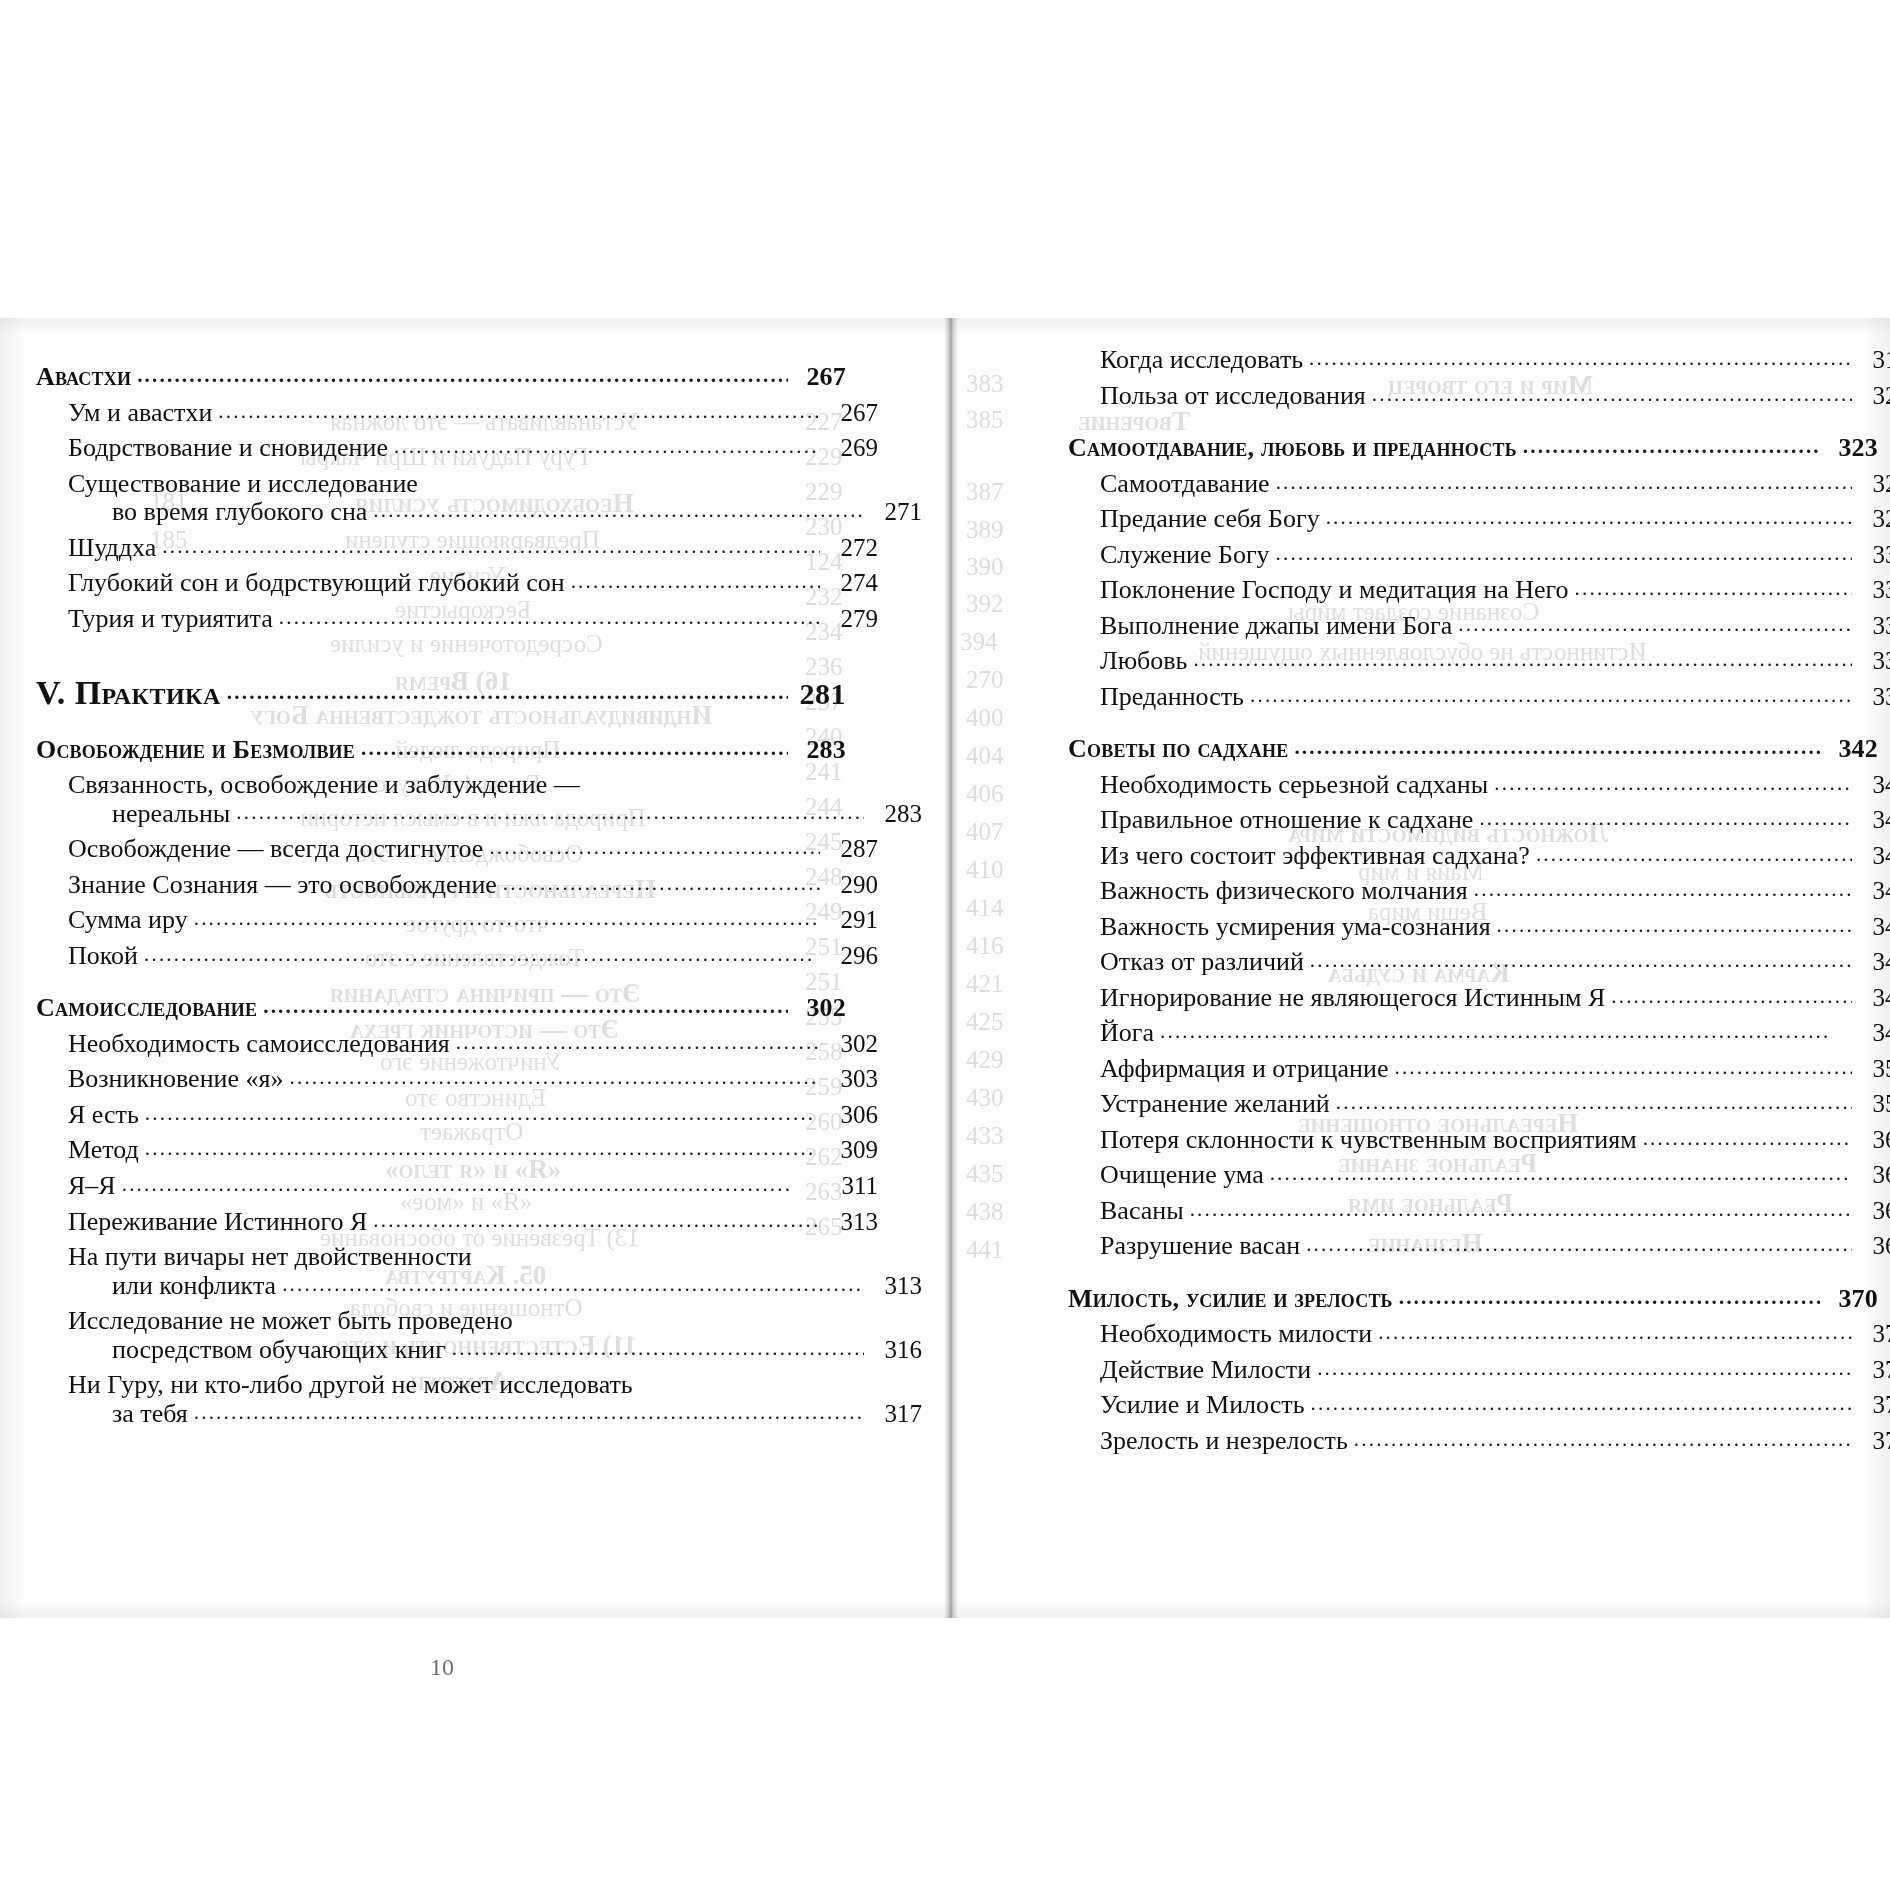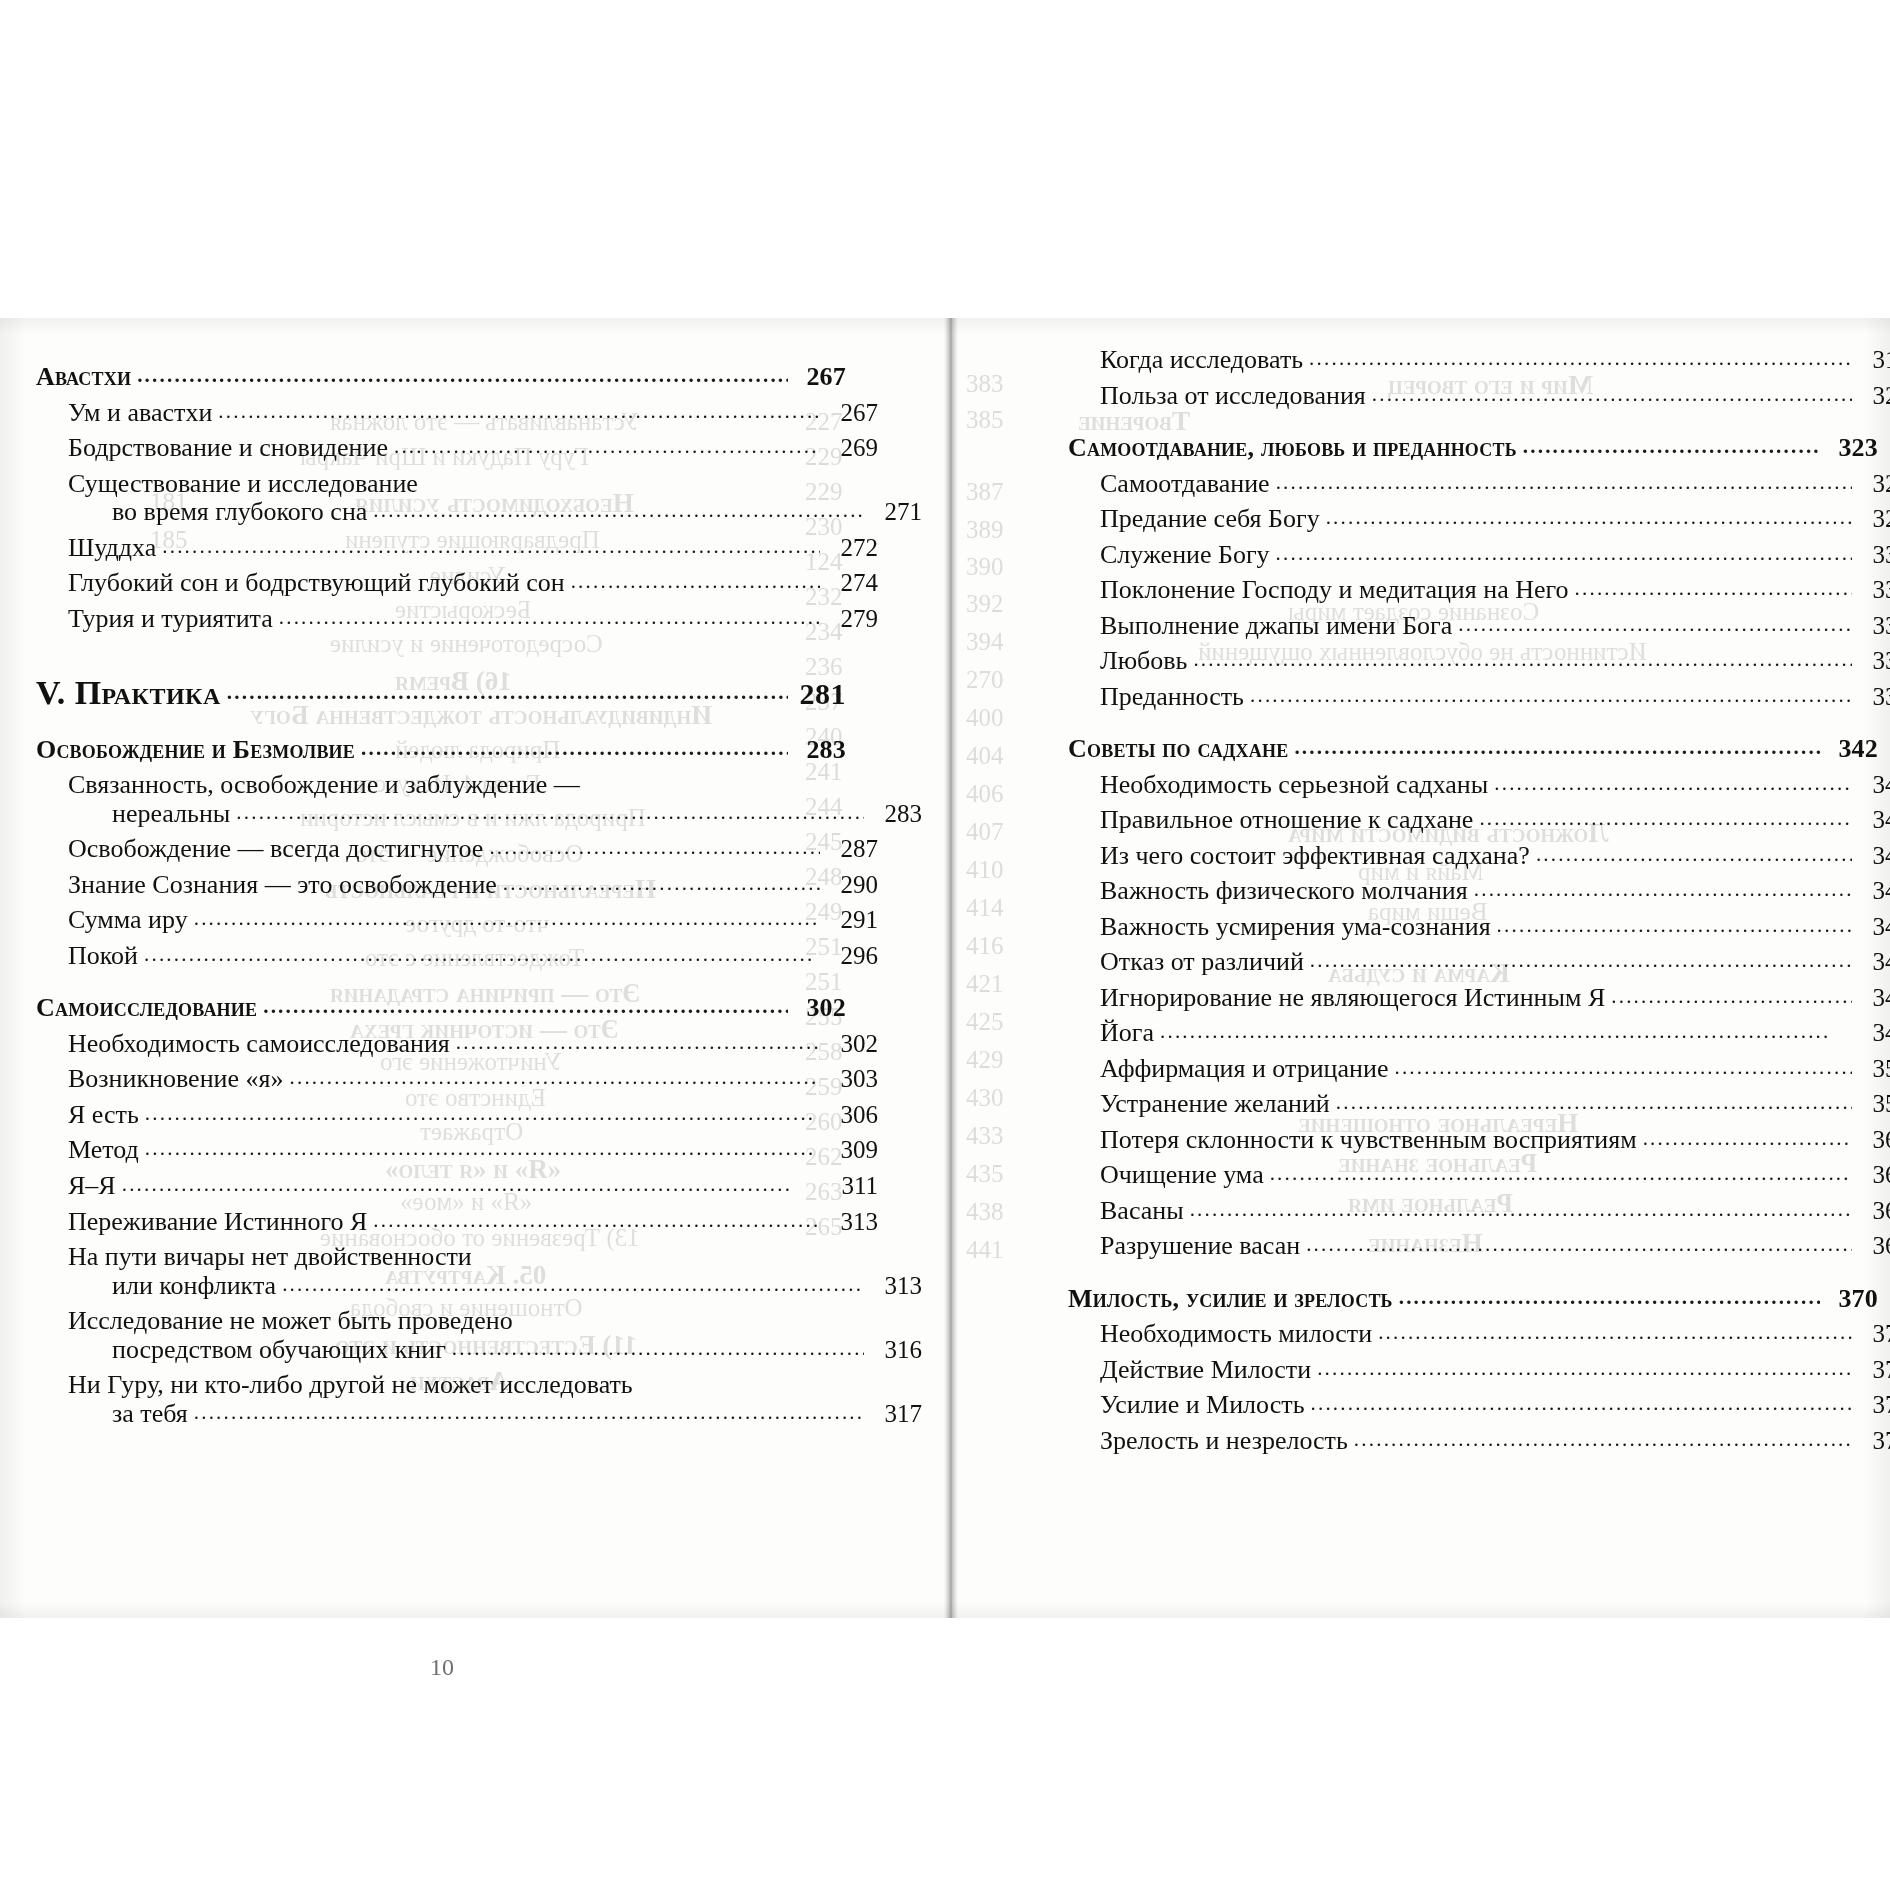--- a/index.html
+++ b/index.html
@@ -398,21 +398,21 @@
         <div class="ghost b" style="left: 340px; top: 790px;">Нереальное отношение</div>
         <div class="ghost b" style="left: 380px; top: 830px;">Реальное знание</div>
         <div class="ghost b" style="left: 390px; top: 870px;">Реальное имя</div>
         <div class="ghost b" style="left: 410px; top: 910px;">Незнание</div>
         <div class="ghost num" style="left: 8px; top: 52px;">383</div>
         <div class="ghost num" style="left: 8px; top: 88px;">385</div>
         <div class="ghost num" style="left: 8px; top: 160px;">387</div>
         <div class="ghost num" style="left: 8px; top: 198px;">389</div>
         <div class="ghost num" style="left: 8px; top: 235px;">390</div>
         <div class="ghost num" style="left: 8px; top: 272px;">392</div>
-        <div class="ghost num" style="left: 8px; top: 310px; text-align: right;">394</div>
+        <div class="ghost num" style="left: 2px; top: 310px; text-align: right;">394</div>
         <div class="ghost num" style="left: 8px; top: 348px;">270</div>
         <div class="ghost num" style="left: 8px; top: 386px;">400</div>
         <div class="ghost num" style="left: 8px; top: 424px;">404</div>
         <div class="ghost num" style="left: 8px; top: 462px;">406</div>
         <div class="ghost num" style="left: 8px; top: 500px;">407</div>
         <div class="ghost num" style="left: 8px; top: 538px;">410</div>
         <div class="ghost num" style="left: 8px; top: 576px;">414</div>
         <div class="ghost num" style="left: 8px; top: 614px;">416</div>
         <div class="ghost num" style="left: 8px; top: 652px;">421</div>
         <div class="ghost num" style="left: 8px; top: 690px;">425</div>

